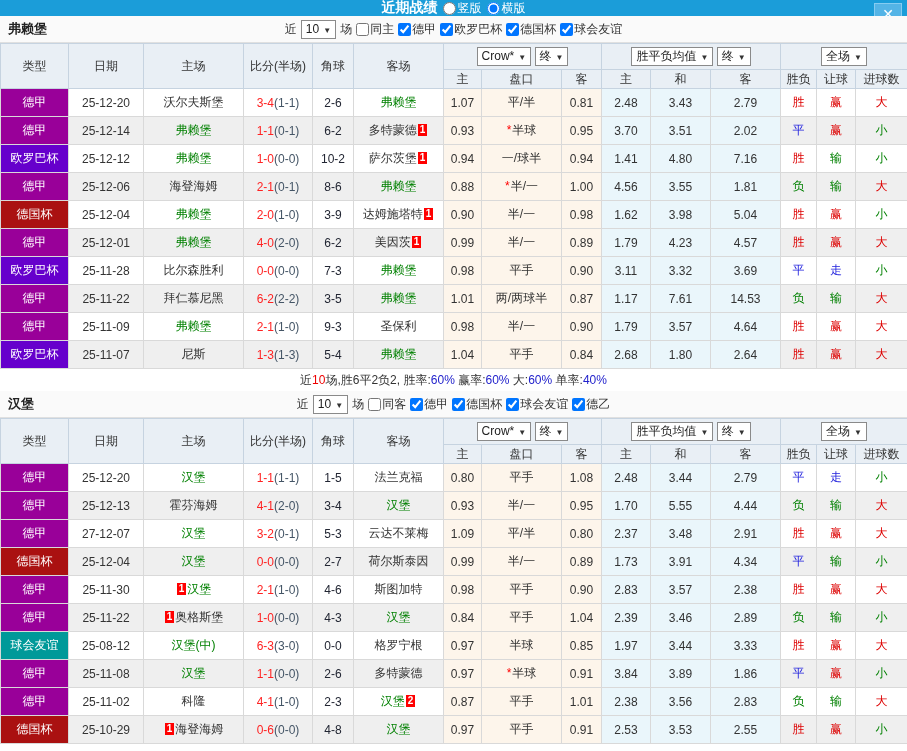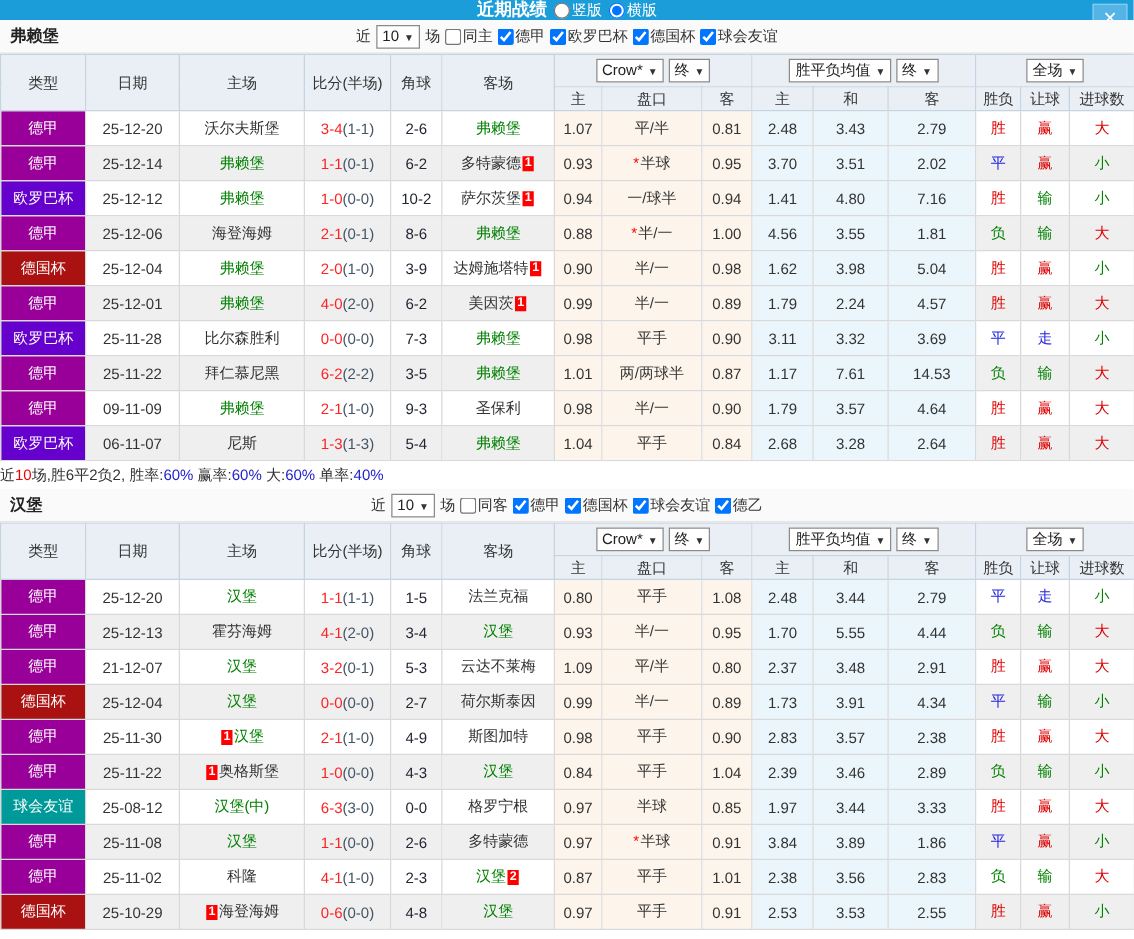--- a/index.html
+++ b/index.html
@@ -38,21 +38,21 @@
   .cell-type{color:#fff;}
   .cell-date{color:#333;}
   .green-team{color:#008000;}
   .score-main{color:#ff2222;}
   .score-half{color:#445566;}
   .cell-corner{color:#222633;}
   .badge{display:inline-block;background:#ff0000;color:#fff;font-size:10px;line-height:12px;
     padding:0 2px;margin:0 1px;font-weight:bold;vertical-align:1px;}
   .star{color:#ff0000;margin-right:1px;}
   
-  .summary{height:22px;line-height:22px;background:#fff;font-size:12px;}
+  .summary{height:22px;line-height:22px;text-align:center;background:#fff;font-size:12px;}
 </style>
 </head>
 <body>
 
 <div class="titlebar">
   <div class="titlebar-center">
     <span class="title">近期战绩</span>
     <label class="radio-label">
       <input type="radio" name="layout" style="">
       <span>竖版</span>
@@ -236,21 +236,21 @@
         <td class="cell-type" style="background: rgb(153, 0, 153);">德甲</td>
         <td class="cell-date">25-12-01</td>
         <td class="cell-team"><span class="green-team">弗赖堡</span></td>
         <td class="cell-score"><span class="score-main">4-0</span><span class="score-half">(2-0)</span></td>
         <td class="cell-corner">6-2</td>
         <td class="cell-team"><span>美因茨</span><span class="badge">1</span></td>
         <td class="c-crow">0.99</td>
         <td class="c-crow"><span>半/一</span></td>
         <td class="c-crow">0.89</td>
         <td class="c-avg">1.79</td>
-        <td class="c-avg">2.24</td>
+        <td class="c-avg">4.23</td>
         <td class="c-avg">4.57</td>
         <td class="cell-res" style="color: rgb(221, 0, 0);">胜</td>
         <td class="cell-res" style="color: rgb(221, 0, 0);">赢</td>
         <td class="cell-res" style="color: rgb(221, 0, 0);">大</td>
       </tr>
       <tr>
         <td class="cell-type" style="background: rgb(102, 0, 204);">欧罗巴杯</td>
         <td class="cell-date">25-11-28</td>
         <td class="cell-team"><span>比尔森胜利</span></td>
         <td class="cell-score"><span class="score-main">0-0</span><span class="score-half">(0-0)</span></td>
@@ -278,47 +278,47 @@
         <td class="c-crow">0.87</td>
         <td class="c-avg">1.17</td>
         <td class="c-avg">7.61</td>
         <td class="c-avg">14.53</td>
         <td class="cell-res" style="color: rgb(0, 128, 0);">负</td>
         <td class="cell-res" style="color: rgb(0, 128, 0);">输</td>
         <td class="cell-res" style="color: rgb(221, 0, 0);">大</td>
       </tr>
       <tr>
         <td class="cell-type" style="background: rgb(153, 0, 153);">德甲</td>
-        <td class="cell-date">09-11-09</td>
+        <td class="cell-date">25-11-09</td>
         <td class="cell-team"><span class="green-team">弗赖堡</span></td>
         <td class="cell-score"><span class="score-main">2-1</span><span class="score-half">(1-0)</span></td>
         <td class="cell-corner">9-3</td>
         <td class="cell-team"><span>圣保利</span></td>
         <td class="c-crow">0.98</td>
         <td class="c-crow"><span>半/一</span></td>
         <td class="c-crow">0.90</td>
         <td class="c-avg">1.79</td>
         <td class="c-avg">3.57</td>
         <td class="c-avg">4.64</td>
         <td class="cell-res" style="color: rgb(221, 0, 0);">胜</td>
         <td class="cell-res" style="color: rgb(221, 0, 0);">赢</td>
         <td class="cell-res" style="color: rgb(221, 0, 0);">大</td>
       </tr>
       <tr>
         <td class="cell-type" style="background: rgb(102, 0, 204);">欧罗巴杯</td>
-        <td class="cell-date">06-11-07</td>
+        <td class="cell-date">25-11-07</td>
         <td class="cell-team"><span>尼斯</span></td>
         <td class="cell-score"><span class="score-main">1-3</span><span class="score-half">(1-3)</span></td>
         <td class="cell-corner">5-4</td>
         <td class="cell-team"><span class="green-team">弗赖堡</span></td>
         <td class="c-crow">1.04</td>
         <td class="c-crow"><span>平手</span></td>
         <td class="c-crow">0.84</td>
         <td class="c-avg">2.68</td>
-        <td class="c-avg">3.28</td>
+        <td class="c-avg">1.80</td>
         <td class="c-avg">2.64</td>
         <td class="cell-res" style="color: rgb(221, 0, 0);">胜</td>
         <td class="cell-res" style="color: rgb(221, 0, 0);">赢</td>
         <td class="cell-res" style="color: rgb(221, 0, 0);">大</td>
       </tr>
     </tbody>
 </table>
 
 <div class="summary"><span style="color: rgb(51, 51, 51);">近</span><span style="color: rgb(238, 0, 0);">10</span><span style="color: rgb(51, 51, 51);">场,胜6平2负2, 胜率:</span><span style="color: rgb(34, 34, 204);">60%</span><span style="color: rgb(51, 51, 51);"> 赢率:</span><span style="color: rgb(34, 34, 204);">60%</span><span style="color: rgb(51, 51, 51);"> 大:</span><span style="color: rgb(34, 34, 204);">60%</span><span style="color: rgb(51, 51, 51);"> 单率:</span><span style="color: rgb(34, 34, 204);">40%</span></div>
 
@@ -433,21 +433,21 @@
         <td class="c-crow">0.95</td>
         <td class="c-avg">1.70</td>
         <td class="c-avg">5.55</td>
         <td class="c-avg">4.44</td>
         <td class="cell-res" style="color: rgb(0, 128, 0);">负</td>
         <td class="cell-res" style="color: rgb(0, 128, 0);">输</td>
         <td class="cell-res" style="color: rgb(221, 0, 0);">大</td>
       </tr>
       <tr>
         <td class="cell-type" style="background: rgb(153, 0, 153);">德甲</td>
-        <td class="cell-date">21-12-07</td>
+        <td class="cell-date">27-12-07</td>
         <td class="cell-team"><span class="green-team">汉堡</span></td>
         <td class="cell-score"><span class="score-main">3-2</span><span class="score-half">(0-1)</span></td>
         <td class="cell-corner">5-3</td>
         <td class="cell-team"><span>云达不莱梅</span></td>
         <td class="c-crow">1.09</td>
         <td class="c-crow"><span>平/半</span></td>
         <td class="c-crow">0.80</td>
         <td class="c-avg">2.37</td>
         <td class="c-avg">3.48</td>
         <td class="c-avg">2.91</td>
@@ -470,21 +470,21 @@
         <td class="c-avg">4.34</td>
         <td class="cell-res" style="color: rgb(34, 34, 221);">平</td>
         <td class="cell-res" style="color: rgb(0, 128, 0);">输</td>
         <td class="cell-res" style="color: rgb(0, 128, 0);">小</td>
       </tr>
       <tr>
         <td class="cell-type" style="background: rgb(153, 0, 153);">德甲</td>
         <td class="cell-date">25-11-30</td>
         <td class="cell-team"><span class="badge">1</span><span class="green-team">汉堡</span></td>
         <td class="cell-score"><span class="score-main">2-1</span><span class="score-half">(1-0)</span></td>
-        <td class="cell-corner">4-9</td>
+        <td class="cell-corner">4-6</td>
         <td class="cell-team"><span>斯图加特</span></td>
         <td class="c-crow">0.98</td>
         <td class="c-crow"><span>平手</span></td>
         <td class="c-crow">0.90</td>
         <td class="c-avg">2.83</td>
         <td class="c-avg">3.57</td>
         <td class="c-avg">2.38</td>
         <td class="cell-res" style="color: rgb(221, 0, 0);">胜</td>
         <td class="cell-res" style="color: rgb(221, 0, 0);">赢</td>
         <td class="cell-res" style="color: rgb(221, 0, 0);">大</td>

